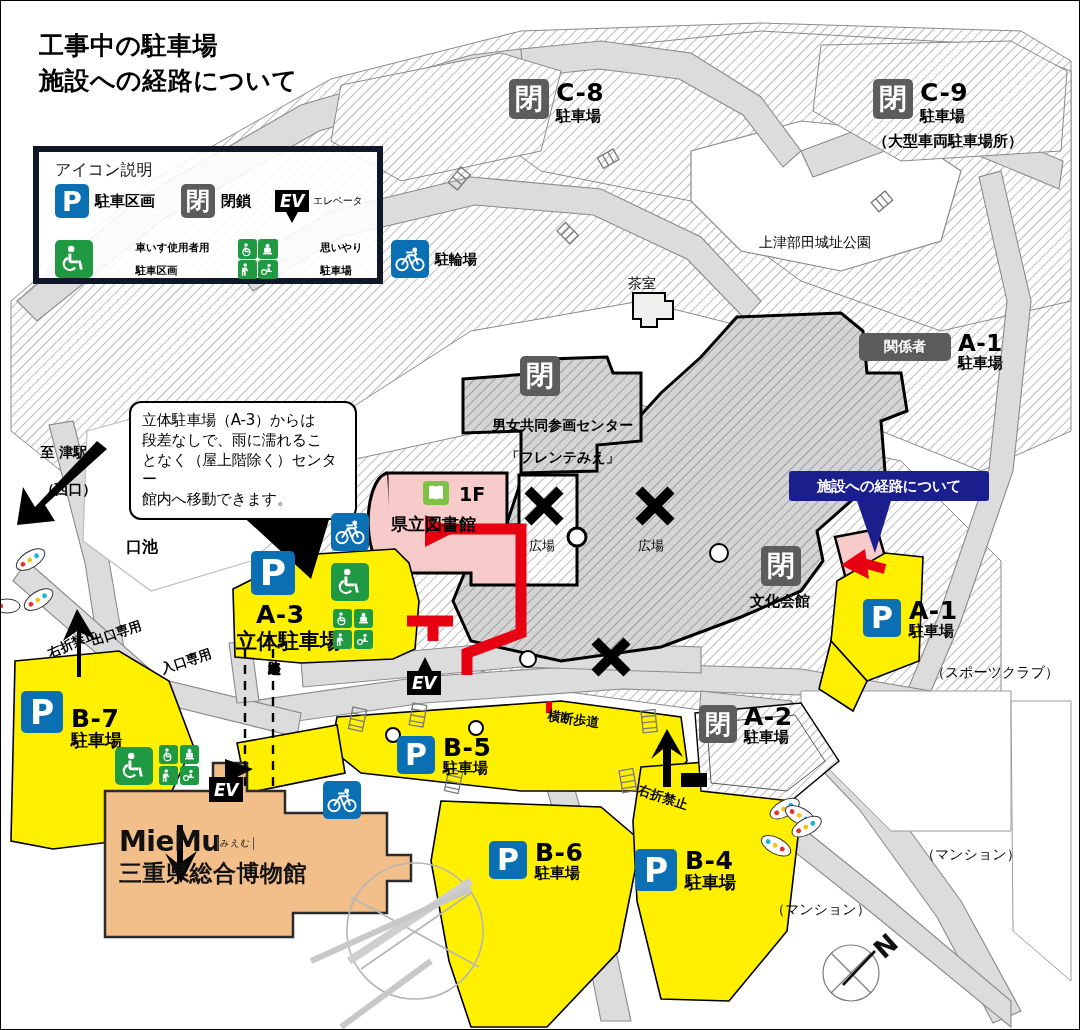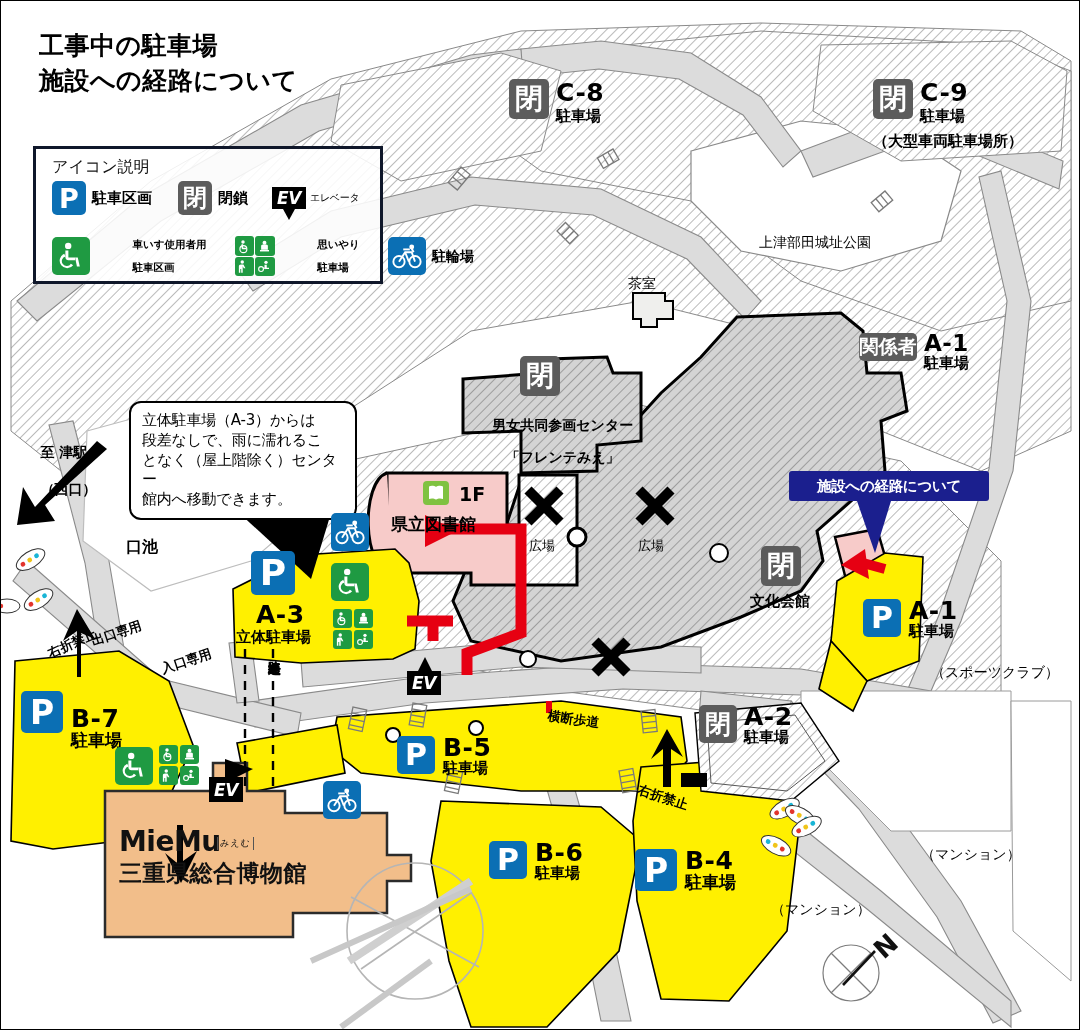--- a/index.html
+++ b/index.html
@@ -31,21 +31,21 @@
     color:#000;
     letter-spacing:0.5px;
     white-space:pre;
   }
 
   
   #legend{
     left:32px;top:145px;
     width:350px;height:138px;
     background:rgba(255,255,255,0.88);
-    border:3px solid #0f172a;
+    border:6px solid #0f172a;
     box-sizing:border-box;
   }
   #legend-title{
     position:absolute;left:16px;top:8px;
     font-size:16px;font-weight:normal;color:#111;
   }
   .lg-row{position:absolute;display:flex;align-items:center;}
   .lg-item{display:flex;align-items:center;margin-right:12px;}
   .lg-txt{font-size:15px;font-weight:bold;color:#000;margin-left:6px;line-height:1.12;white-space:pre;}
   .lg-txt.sm{font-size:10.5px;font-weight:bold;}
@@ -512,21 +512,21 @@
       <div class="mlabel lot-sub">駐車場</div>
     </div>
   </div>
   <div class="ov mlabel plain-b" style="left:872px;top:132px;font-size:15px;">（大型車両駐車場所）</div>
 
   <div class="ov mlabel plain" style="left:758px;top:233px;">上津部田城址公園</div>
 
   <div class="ov mlabel plain" style="left:627px;top:274px;">茶室</div>
 
   <div class="ov" style="left:858px;top:332px;display:flex;align-items:flex-start;">
-    <div class="badge-closed" style="width:58px;height:28px;font-size:19px;">関係者</div>
+    <div class="badge-closed" style="width:92px;height:28px;font-size:14px;">関係者</div>
     <div style="margin-left:7px;">
       <div class="mlabel lot-code" style="font-size:23px;line-height:0.95;">A-1</div>
       <div class="mlabel lot-sub">駐車場</div>
     </div>
   </div>
 
   <div class="ov badge-closed" style="left:519px;top:355px;width:40px;height:40px;font-size:28px;">閉</div>
   <div class="ov mlabel plain-b" style="left:462px;top:400px;text-align:center;width:180px;">
     <span>男女共同参画センター</span><br>
     <span>「フレンテみえ」</span>
@@ -566,21 +566,21 @@
     <div class="chip chip-p" style="width:38px;height:38px;font-size:30px;line-height:1;">P</div>
     <div style="margin-left:8px;">
       <div class="mlabel lot-code" style="line-height:0.95;">A-1</div>
       <div class="mlabel lot-sub">駐車場</div>
     </div>
   </div>
   <div class="ov mlabel plain" style="left:930px;top:663px;">（スポーツクラブ）</div>
 
   <div class="ov chip chip-p" style="left:250px;top:550px;width:44px;height:44px;font-size:36px;line-height:1;">P</div>
   <div class="ov mlabel lot-code" style="left:255px;top:600px;">A-3</div>
-  <div class="ov mlabel lot-sub" style="left:235px;top:628px;font-size:15px;">立体駐車場</div>
+  <div class="ov mlabel lot-sub" style="left:235px;top:628px;font-size:21px;">立体駐車場</div>
 
   <div class="ov chip chip-blue" style="left:330px;top:512px;width:38px;height:38px;">
     <svg width="32" height="32" viewBox="0 0 34 34">
         <circle cx="8.5" cy="23" r="6" fill="none" stroke="#fff" stroke-width="2"></circle>
         <circle cx="25.5" cy="23" r="6" fill="none" stroke="#fff" stroke-width="2"></circle>
         <path d="M8.5,23 L15,13 L22,13 L25.5,23" fill="none" stroke="#fff" stroke-width="2"></path>
         <path d="M15,13 L19,23" fill="none" stroke="#fff" stroke-width="2"></path>
         <path d="M13,10 L20,10" stroke="#fff" stroke-width="2"></path>
         <circle cx="22" cy="7.5" r="2.6" fill="#fff"></circle>
         <path d="M22,9 L24,13" stroke="#fff" stroke-width="2"></path>

